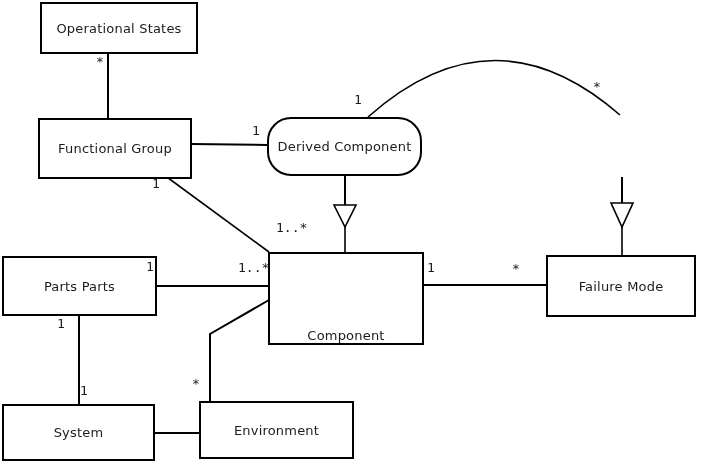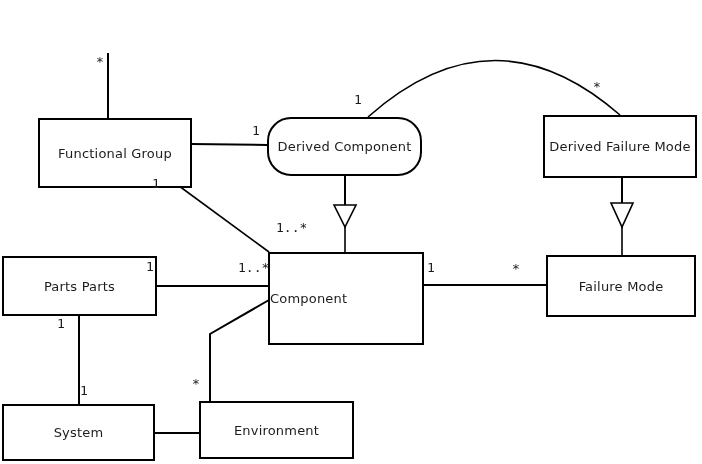--- a/index.html
+++ b/index.html
@@ -28,22 +28,21 @@
     border: 2px solid #000000;
     background: #ffffff;
     display: flex;
     align-items: center;
     justify-content: center;
     font-size: 13px;
     color: #1c1c1c;
     letter-spacing: 0.2px;
   }
   .uml-class.compartments {
-    flex-direction: column;
-    align-items: flex-start;
+    align-items: flex-end;
     justify-content: flex-start;
     padding: 0;
   }
   .uml-name-compartment {
     flex: 1 1 auto;
     display: flex;
     align-items: center;
     justify-content: center;
   }
   .uml-attr-compartment {
@@ -56,21 +55,21 @@
   .mult {
     position: absolute;
     font-family: "DejaVu Sans Mono", "Liberation Mono", monospace;
     font-size: 13px;
     color: #1c1c1c;
     white-space: nowrap;
     line-height: 14px;
   }
   
   #box-operational-states { left: 40px;  top: 2px;   width: 158px; height: 52px; }
-  #box-functional-group   { left: 38px;  top: 118px; width: 154px; height: 70px; }
+  #box-functional-group   { left: 38px;  top: 118px; width: 154px; height: 61px; }
   #box-derived-component  { left: 267px; top: 117px; width: 155px; height: 59px; border-radius: 24px; }
   #box-derived-failure-mode { left: 543px; top: 115px; width: 154px; height: 63px; }
   #box-parts-list         { left: 2px;   top: 256px; width: 155px; height: 60px; }
   #box-component          { left: 268px; top: 252px; width: 156px; height: 93px; }
   #box-failure-mode       { left: 546px; top: 255px; width: 150px; height: 62px; }
   #box-system             { left: 2px;   top: 404px; width: 153px; height: 57px; }
   #box-environment        { left: 199px; top: 401px; width: 155px; height: 58px; }
   
   #m-opstates-end   { left: 96px;  top: 55px;  }
   #m-fg-dc-end      { left: 252px; top: 124px; }
@@ -117,32 +116,32 @@
 
     <path d="M79,315 L79,404" stroke="#000000" stroke-width="2" fill="none"></path>
 
     <path d="M269,300 L210,334 L210,401" stroke="#000000" stroke-width="2" fill="none"></path>
 
     <path d="M154,433 L199,433" stroke="#000000" stroke-width="2" fill="none"></path>
 
     <path d="M422,285 L546,285" stroke="#000000" stroke-width="2" fill="none"></path>
   </svg>
 
+  <div id="box-operational-states" class="uml-class">
+    <span>Operational States</span>
+  </div>
 
   <div id="box-functional-group" class="uml-class">
     <span>Functional Group</span>
   </div>
 
   <div id="box-derived-component" class="uml-class">
     <span>Derived Component</span>
   </div>
 
-  <div id="box-derived-failure-mode" class="uml-class">
-    <span>Derived Failure Mode</span>
-  </div>
 
   <div id="box-parts-list" class="uml-class">
     <span>Parts Parts</span>
   </div>
 
   <div id="box-component" class="uml-class compartments">
     <div class="uml-name-compartment">
       <span>Component</span>
     </div>
   </div>

